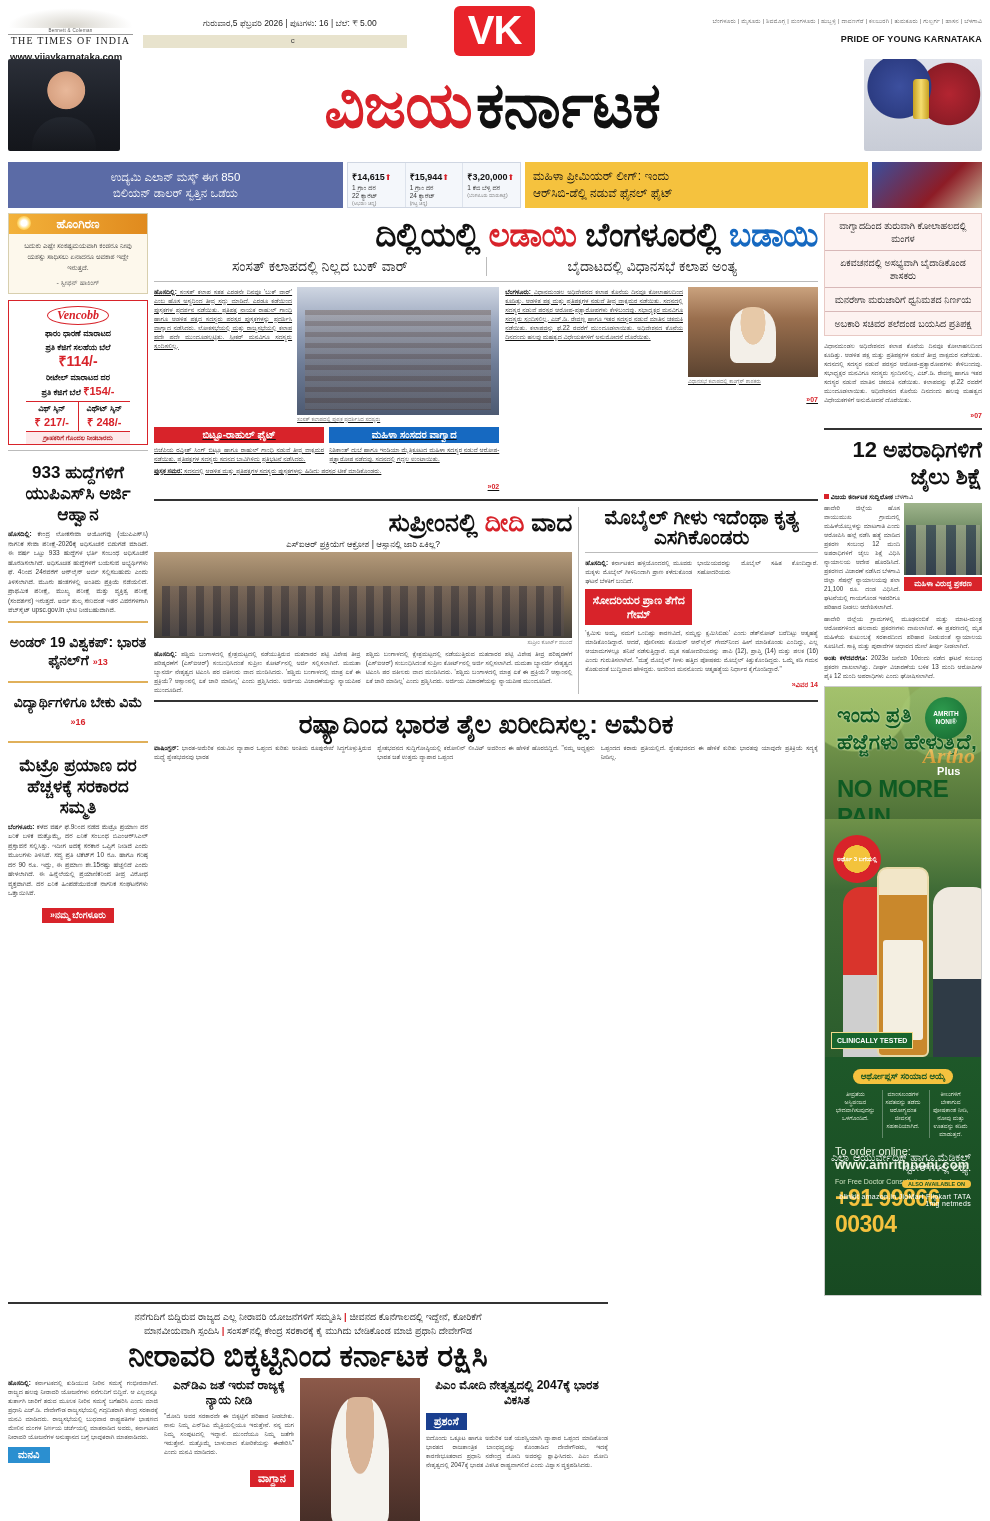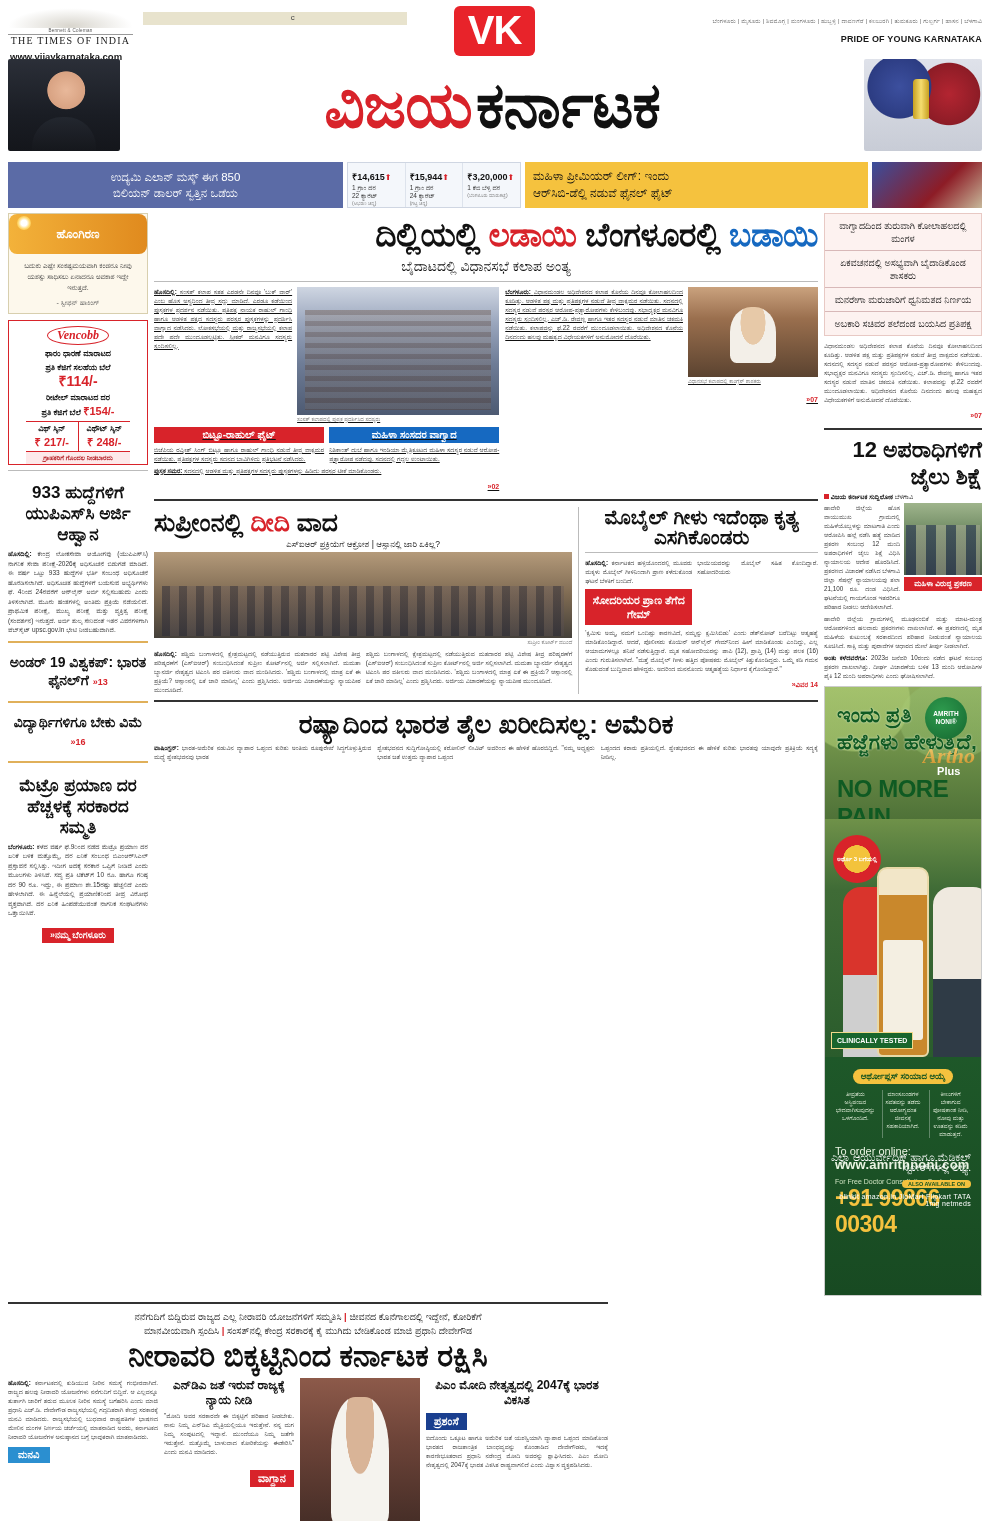--- a/index.html
+++ b/index.html
@@ -97,21 +97,21 @@
   .col-left { width:140px; }
   .col-mid { flex:1; }
   .col-right { width:158px; }
 
   
   .hongirana {
     border:1px solid #d8cfae; background:#fdf8ec; padding:0 0 6px;
   }
   .hg-head {
     background:linear-gradient(90deg,#f3b23a,#e08a1e); color:#fff; font-size:12px;
-    font-weight:bold; text-align:center; padding:13px 0; position:relative;border-radius:8px;
+    font-weight:bold; text-align:center; padding:3px 0; position:relative;
   }
   .hg-sun { position:absolute; left:8px; top:2px; width:14px; height:14px; border-radius:50%;
     background:radial-gradient(circle,#fff 30%, #ffd86b 60%, #f3a52a 100%); }
   .hg-text { font-size:7px; line-height:11px; text-align:center; padding:6px 7px 2px; color:#333; }
   .hg-author { font-size:7px; text-align:center; color:#555; margin-top:4px; }
 
   .vencobb { border:1.5px solid #d8232a; margin-top:6px; padding:4px 17px 0; text-align:center; }
   .ven-logo { display:inline-block; border:1.5px solid #d8232a; border-radius:50%;
     padding:1px 9px; font-family:"Liberation Serif", serif; font-style:italic; font-weight:bold;
     font-size:12px; color:#d8232a; }
@@ -187,21 +187,21 @@
     border-radius:42% 42% 10% 10%;
   }
   .cap { font-size:5.5px; color:#666; padding:1px 0; }
 
   .tag-blue { background:#1669c1; color:#fff; font-size:10px; font-weight:bold; text-align:center; padding:2px 4px; }
   .tag-red  { background:#d8232a; color:#fff; font-size:10px; font-weight:bold; text-align:center; padding:2px 4px; }
 
   .hr-thin { height:1px; background:#bbb; margin:5px 0; }
   .hr-thick { height:2px; background:#333; margin:6px 0; }
 
-  .sec-head { font-size:25px; line-height:30px; font-weight:bold; text-align:left; }
+  .sec-head { font-size:25px; line-height:30px; font-weight:bold; text-align:right; }
   .sec-head .r { color:#d8232a; }
   .sec-sub { font-size:8.5px; text-align:center; color:#111; padding:2px 0; }
 
   .sidehead { font-size:20px; line-height:20px; font-weight:bold; text-align:center; }
 
   .redbox-ctr { background:#d8232a; color:#fff; font-size:11px; font-weight:bold; text-align:center; padding:4px 3px; line-height:14px; }
 
   .brief-list .bl-item { font-size:9.5px; line-height:13px; text-align:center; padding:5px 3px; color:#111; }
   .brief-list .bl-item + .bl-item { border-top:1px solid #d8b8b8; }
   .brief-box { background:#fdf2f0; border:1px solid #e8c9c4; }
@@ -281,20 +281,21 @@
   <div class="topbar">
     <div class="toi-logo">
       <div class="toi-crest"></div>
       <div class="toi-sub">Bennett &amp; Coleman</div>
       <div class="toi-name">THE TIMES OF INDIA</div>
       <div class="toi-url">www.vijaykarnataka.com</div>
       <div class="toi-vol">ಸಂಪುಟ: 27 | ಸಂಚಿಕೆ: 036</div>
     </div>
 
     <div class="dateline-wrap">
+      <div class="dateline">ಗುರುವಾರ,5 ಫೆಬ್ರವರಿ 2026  | ಪುಟಗಳು: 16 | ಬೆಲೆ: ₹ 5.00</div>
       <div class="beige-strip">
         <span class="cmark">c</span>
       </div>
     </div>
 
     <div class="vk-block">
       <span class="vk-logo">VK</span>
     </div>
 
     <div class="edition-row">
@@ -421,20 +422,21 @@
       <div class="mainhead">
         <div class="mh">
           <span class="k">ದಿಲ್ಲಿಯಲ್ಲಿ</span>
           <span class="r">ಲಡಾಯಿ</span>
           <span class="k">ಬೆಂಗಳೂರಲ್ಲಿ</span>
           <span class="b">ಬಡಾಯಿ</span>
         </div>
       </div>
 
       <div class="subhead-row">
+        <div class="subhead">ಸಂಸತ್ ಕಲಾಪದಲ್ಲಿ ನಿಲ್ಲದ ಬುಕ್ ವಾರ್</div>
         <div class="subhead">ಬೈದಾಟದಲ್ಲಿ ವಿಧಾನಸಭೆ ಕಲಾಪ ಅಂತ್ಯ</div>
       </div>
 
       <div class="hr-thin"></div>
 
       <div class="two-col">
 
         <div class="tc-left">
           <div style="display:flex;gap:5px;">
             <div style="width:40%;">

